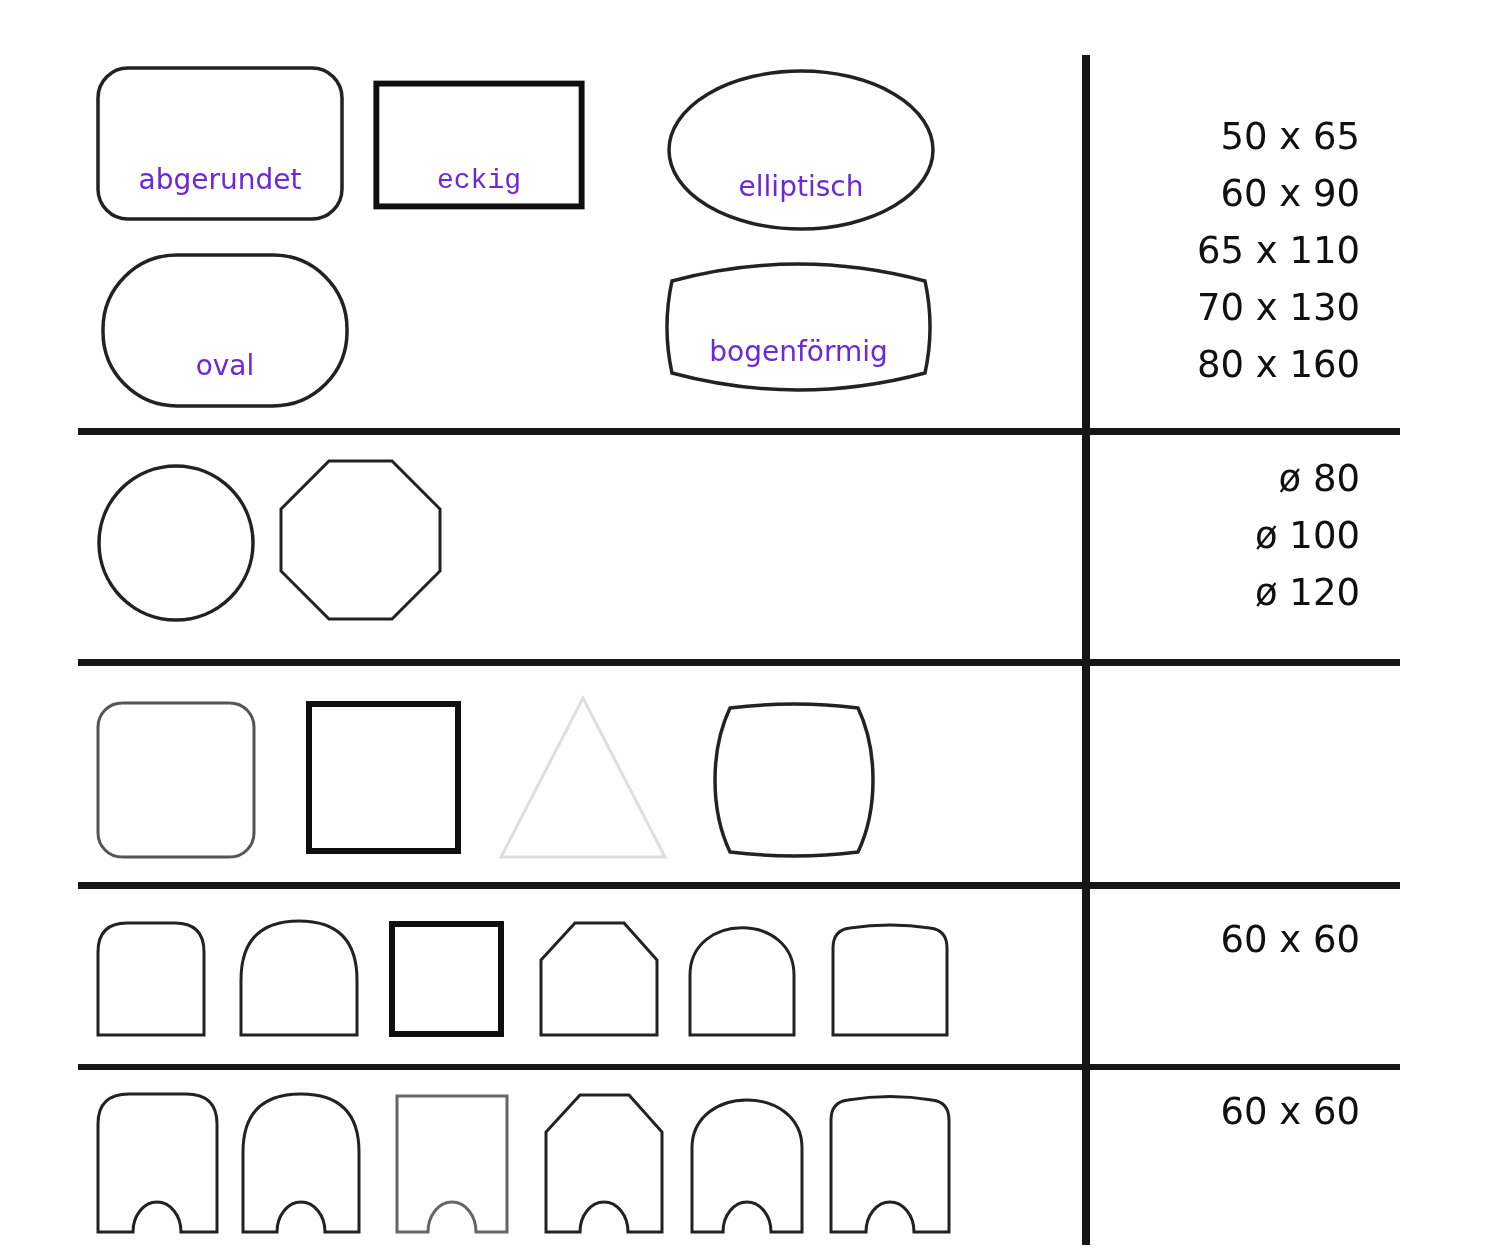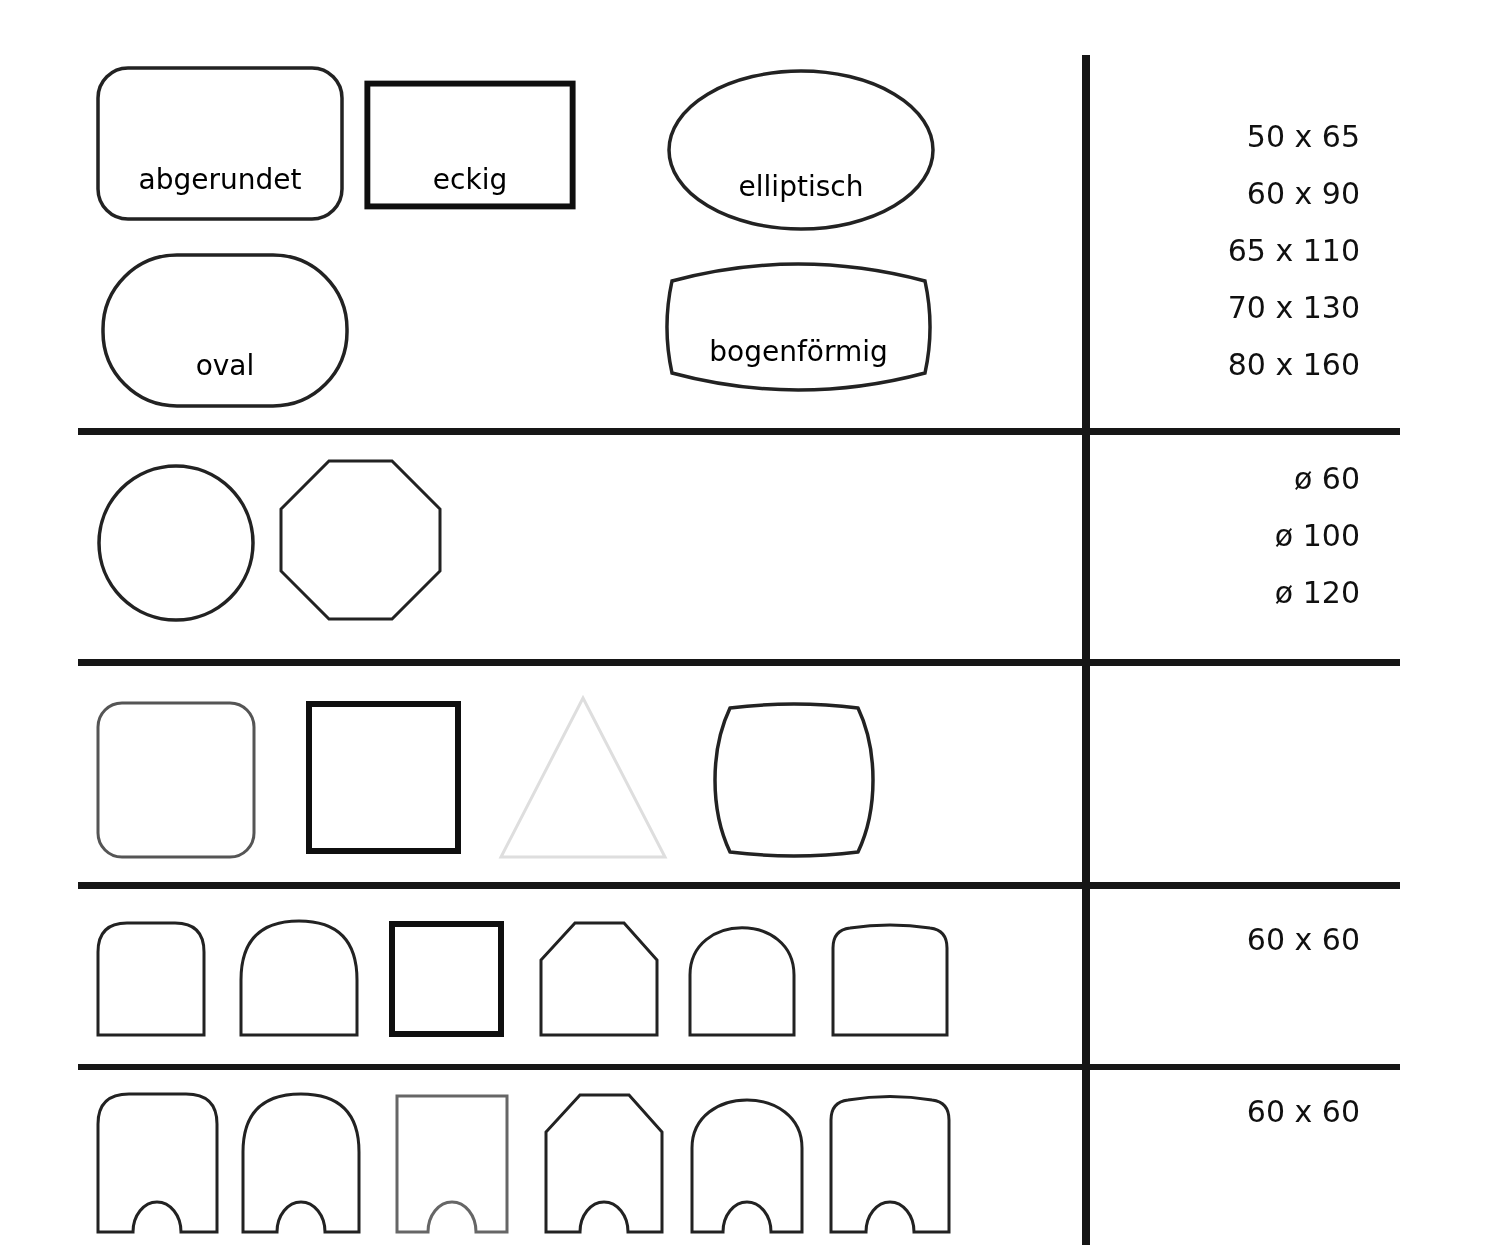--- a/index.html
+++ b/index.html
@@ -2,44 +2,44 @@
 <html><head>
 <meta charset="utf-8">
 <style>
   html,body{margin:0;padding:0;background:#fff;}
   .canvas{position:relative;width:1500px;height:1250px;background:#ffffff;
           font-family:"DejaVu Sans",sans-serif;color:#101010;overflow:hidden;}
   .vline,.hline{position:absolute;background:#161616;}
   .shape{position:absolute;}
   .shape svg{display:block;width:100%;height:100%;overflow:visible;}
   .shape svg path,.shape svg rect,.shape svg ellipse,.shape svg circle,.shape svg polygon{fill:none;}
-  .lbl{position:absolute;left:0;right:0;text-align:center;font-size:28px;color:#000000;white-space:nowrap;}
+  .lbl{position:absolute;left:0;right:0;text-align:center;font-size:28px;color:#6d28d9;white-space:nowrap;}
   .sizes{position:absolute;left:1095px;width:265px;text-align:right;
-         font-size:30px;line-height:57px;color:#101010;}
+         font-size:37px;line-height:57px;color:#101010;}
   .sizes div{white-space:nowrap;}
 </style>
 </head>
 <body>
 
 <div class="canvas">
 
   <div class="vline" style="left:1082px;top:55px;width:8px;height:1190px;"></div>
   <div class="hline" style="left:78px;top:428px;width:1322px;height:7px;"></div>
   <div class="hline" style="left:78px;top:659px;width:1322px;height:7px;"></div>
   <div class="hline" style="left:78px;top:882px;width:1322px;height:7px;"></div>
   <div class="hline" style="left:78px;top:1064px;width:1322px;height:6px;"></div>
 
   <div class="shape" style="left:95px;top:65px;width:250px;height:157px;">
     <svg viewBox="0 0 250 157">
       <rect x="3" y="3" width="244" height="151" rx="30" stroke="#222" stroke-width="3.5"></rect>
     </svg>
     <span class="lbl" style="bottom:26px;">abgerundet</span>
   </div>
 
-  <div class="shape" style="left:364px;top:68px;width:212px;height:154px;">
+  <div class="shape" style="left:373px;top:68px;width:212px;height:154px;font-family:Liberation Mono, monospace;">
     <svg viewBox="0 0 252 154">
       <rect x="4" y="4" width="244" height="146" stroke="#0f0f0f" stroke-width="7"></rect>
     </svg>
     <span class="lbl" style="bottom:26px;">eckig</span>
   </div>
 
   <div class="shape" style="left:100px;top:252px;width:250px;height:157px;">
     <svg viewBox="0 0 250 157">
       <rect x="3" y="3" width="244" height="151" rx="74" ry="74" stroke="#222" stroke-width="3.5"></rect>
     </svg>
@@ -75,21 +75,21 @@
     </svg>
   </div>
 
   <div class="shape" style="left:278px;top:458px;width:165px;height:164px;">
     <svg viewBox="0 0 165 164">
       <polygon points="51,3 114,3 162,51 162,113 114,161 51,161 3,113 3,51" stroke="#222" stroke-width="3"></polygon>
     </svg>
   </div>
 
   <div class="sizes" style="top:450px;">
-    <div>ø 60</div>
+    <div>ø 80</div>
     <div>ø 100</div>
     <div>ø 120</div>
   </div>
 
   <div class="shape" style="left:95px;top:700px;width:162px;height:160px;">
     <svg viewBox="0 0 162 160">
       <rect x="3" y="3" width="156" height="154" rx="24" stroke="#555" stroke-width="3"></rect>
     </svg>
   </div>
 

